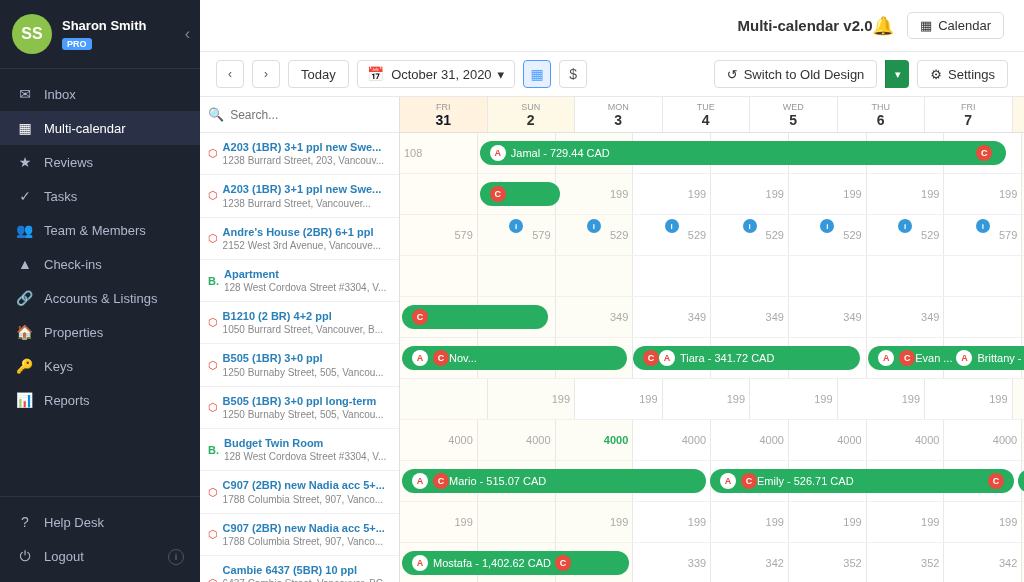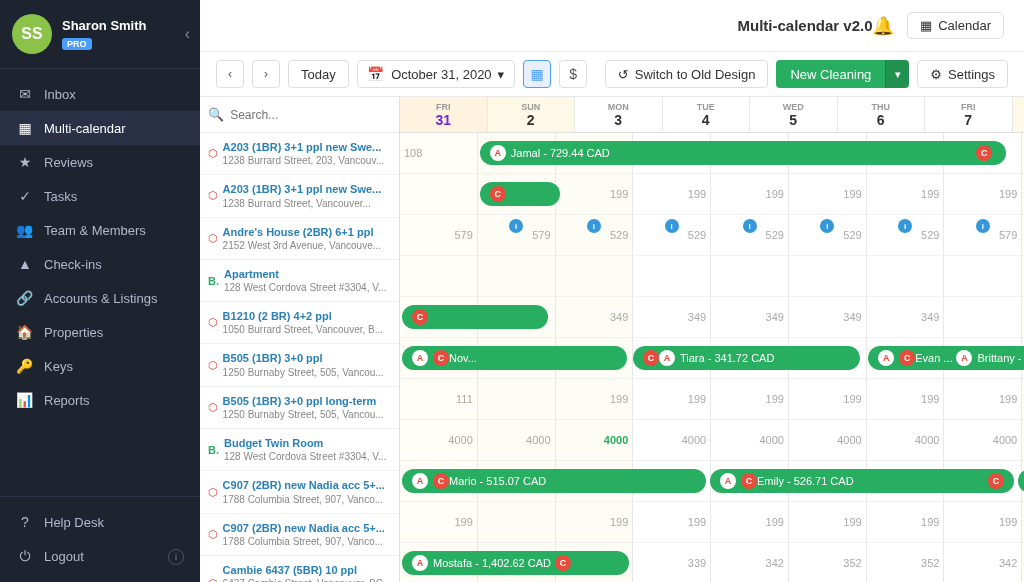--- a/index.html
+++ b/index.html
@@ -211,23 +211,23 @@
       flex: 1;
       display: flex;
       flex-direction: column;
       align-items: center;
       justify-content: center;
       border-right: 1px solid #e8e8e8;
       font-size: 11px;
     }
     .date-col.weekend { background: #fef9e7; }
     .date-col.today { background: #fff3e0; }
-    .date-day { font-size: 9px; color: #999; text-transform: uppercase; font-weight: bold; }
+    .date-day { font-size: 9px; color: #999; text-transform: uppercase; }
     .date-num { font-size: 14px; font-weight: 600; color: #333; }
-    .date-num.today { color: #6d28d9; }
+    .date-num.today { color: #0f172a; }
 
     
     .cal-row {
       display: flex;
       border-bottom: 1px solid #f0f0f0;
       min-height: 40px;
       position: relative;
     }
     .cal-cell {
       flex: 1;
@@ -381,21 +381,20 @@
       <span>▾</span>
     </button>
     <button class="icon-btn active">▦</button>
     <button class="icon-btn">$</button>
     <div class="toolbar-spacer"></div>
     <button class="switch-btn">
       <span>↺</span>
       <span>Switch to Old Design</span>
     </button>
     <div class="new-cleaning-group">
-      <button class="new-cleaning-btn">New Cleaning</button>
       <button class="new-cleaning-arrow">▾</button>
     </div>
     <button class="settings-btn">
       <span>⚙</span>
       <span>Settings</span>
     </button>
   </div>
 
   <div class="calendar-container">
 
@@ -677,23 +676,20 @@
             <div class="c-badge">C</div>
             <span>Evan ...</span>
             <div class="airbnb-dot" style="margin-left:4px;">
                 <span>A</span>
               </div>
             <span>Brittany - 389.46</span>
           </div>
         </div>
 
         <div class="cal-row" style="min-height:40px;">
-          <div class="cal-cell today-cell" style="color:#aaa; justify-content:flex-end;">
-              <span>111</span>
-            </div>
           <div class="cal-cell weekend-cell"></div>
           <div class="cal-cell weekend-cell" style="color:#aaa; justify-content:flex-end;">
               <span>199</span>
             </div>
           <div class="cal-cell" style="color:#aaa; justify-content:flex-end;">
               <span>199</span>
             </div>
           <div class="cal-cell" style="color:#aaa; justify-content:flex-end;">
               <span>199</span>
             </div>

